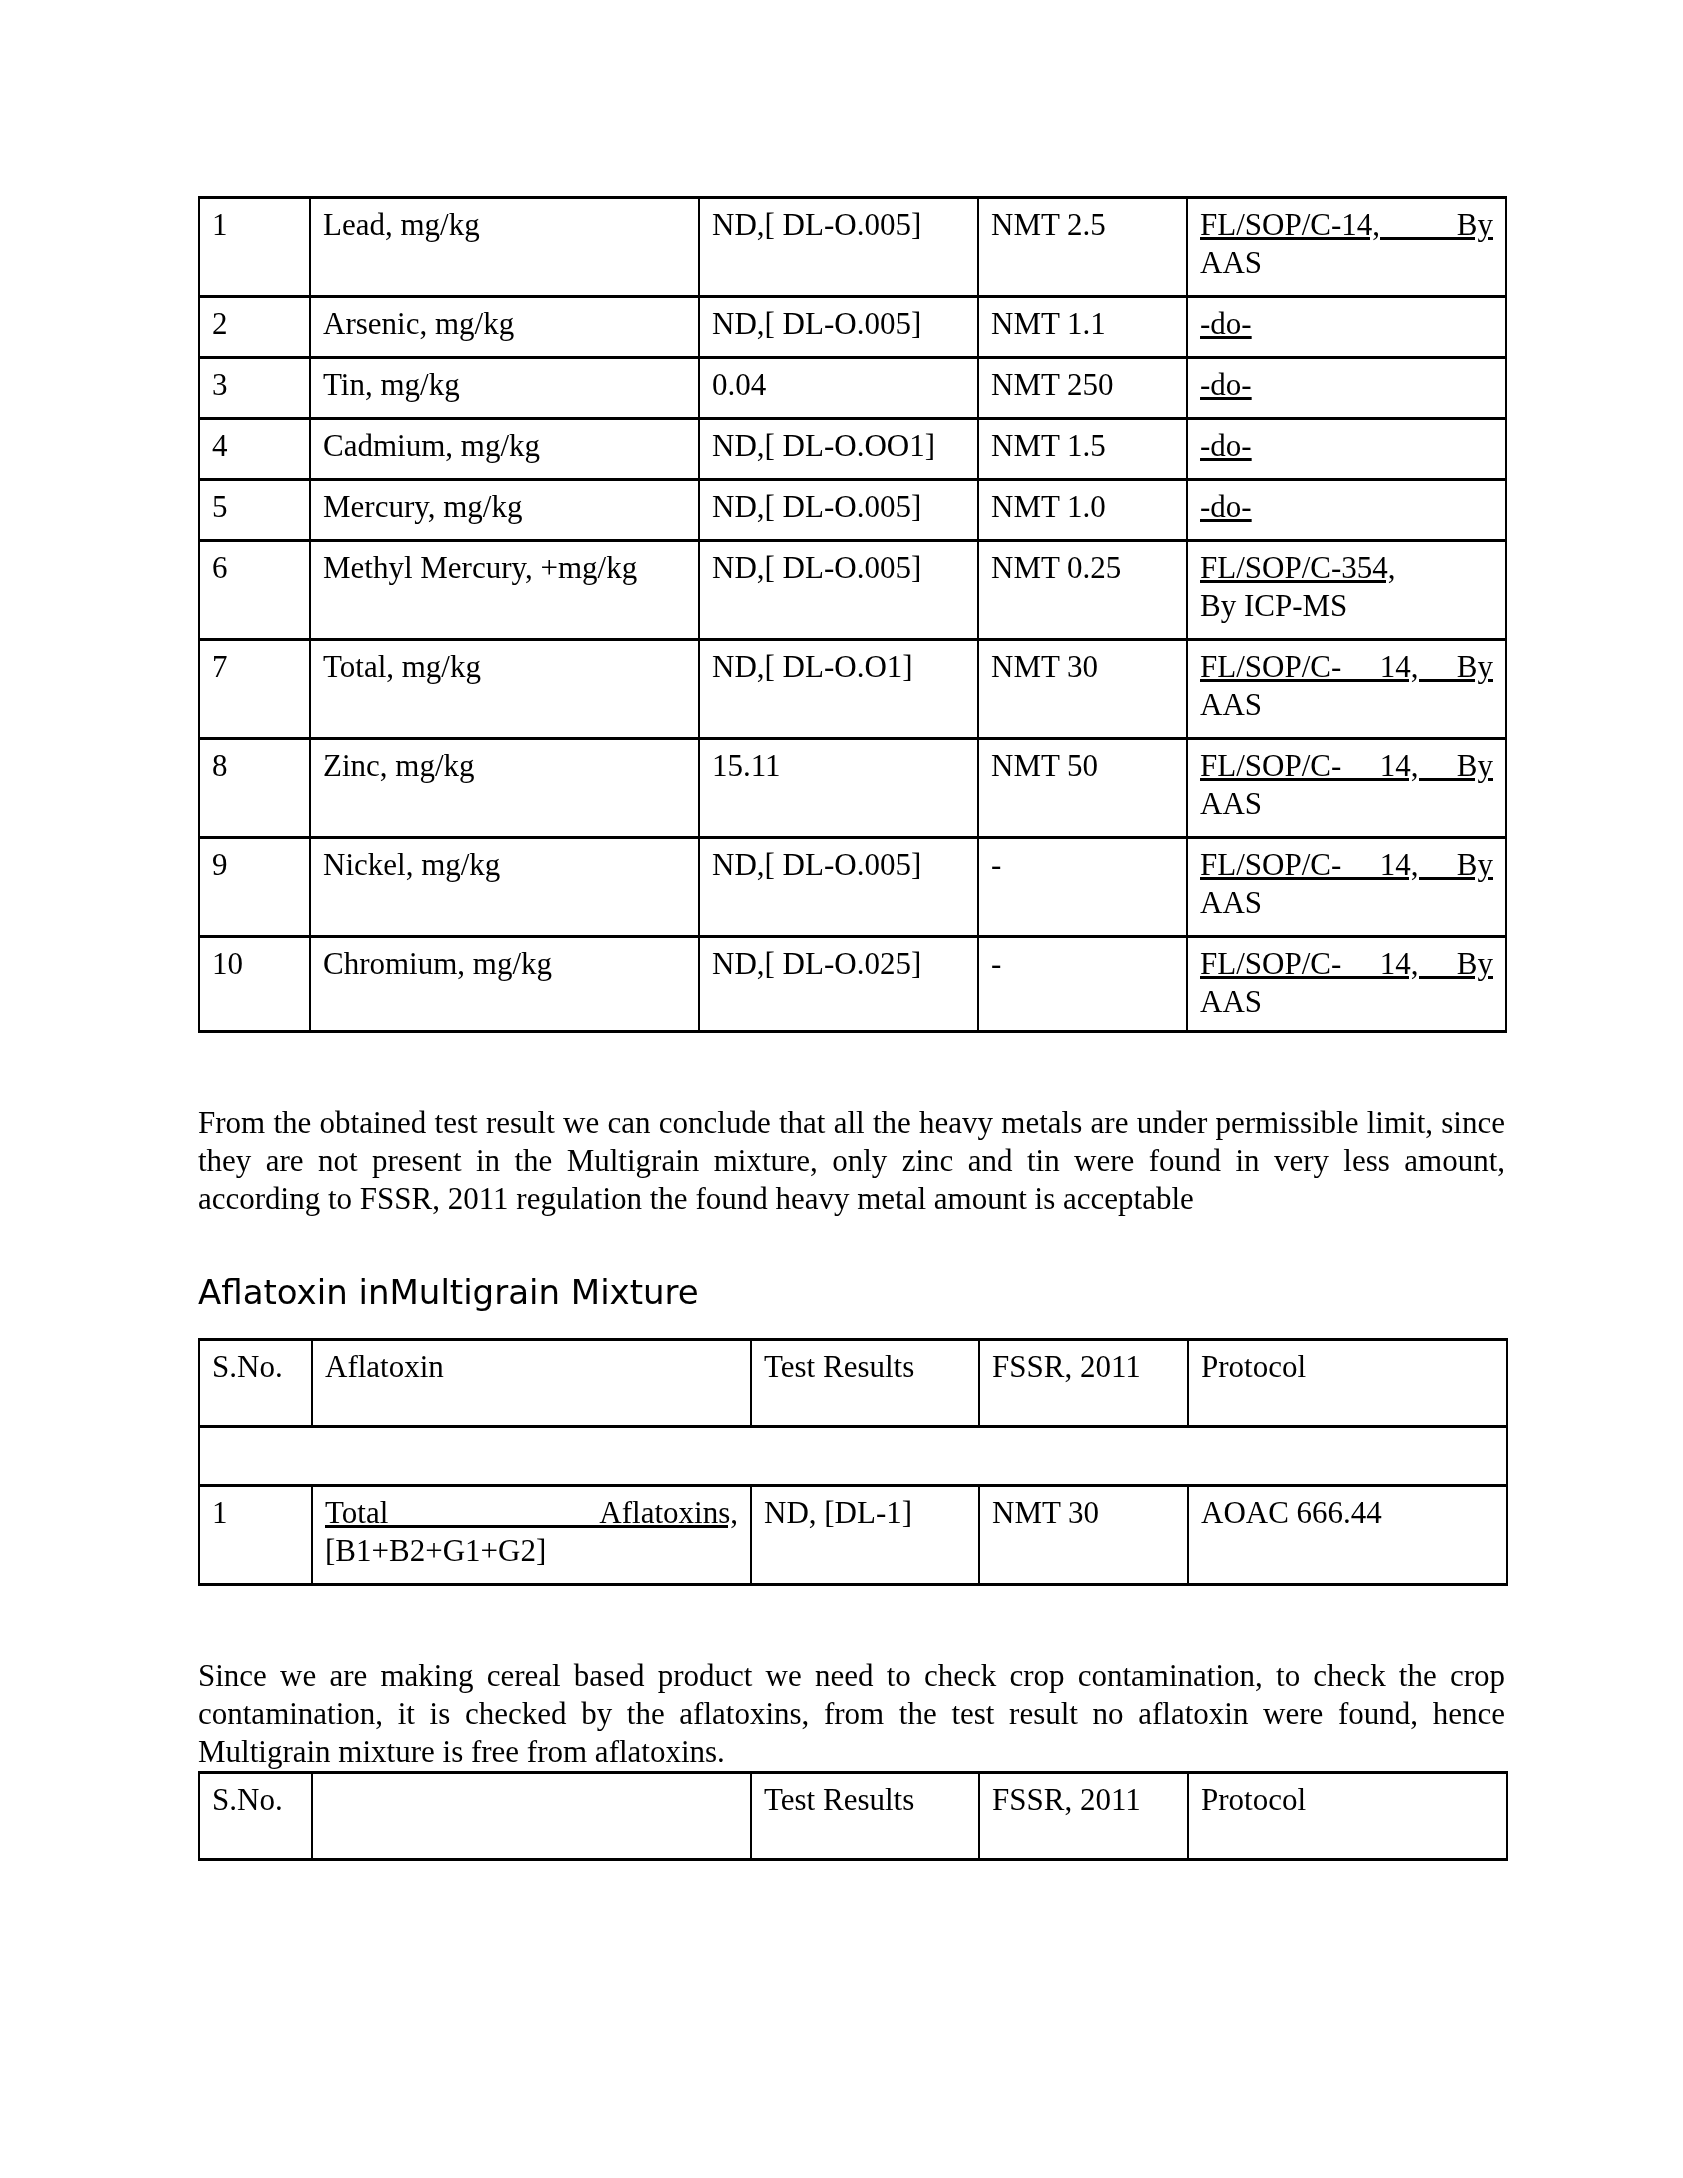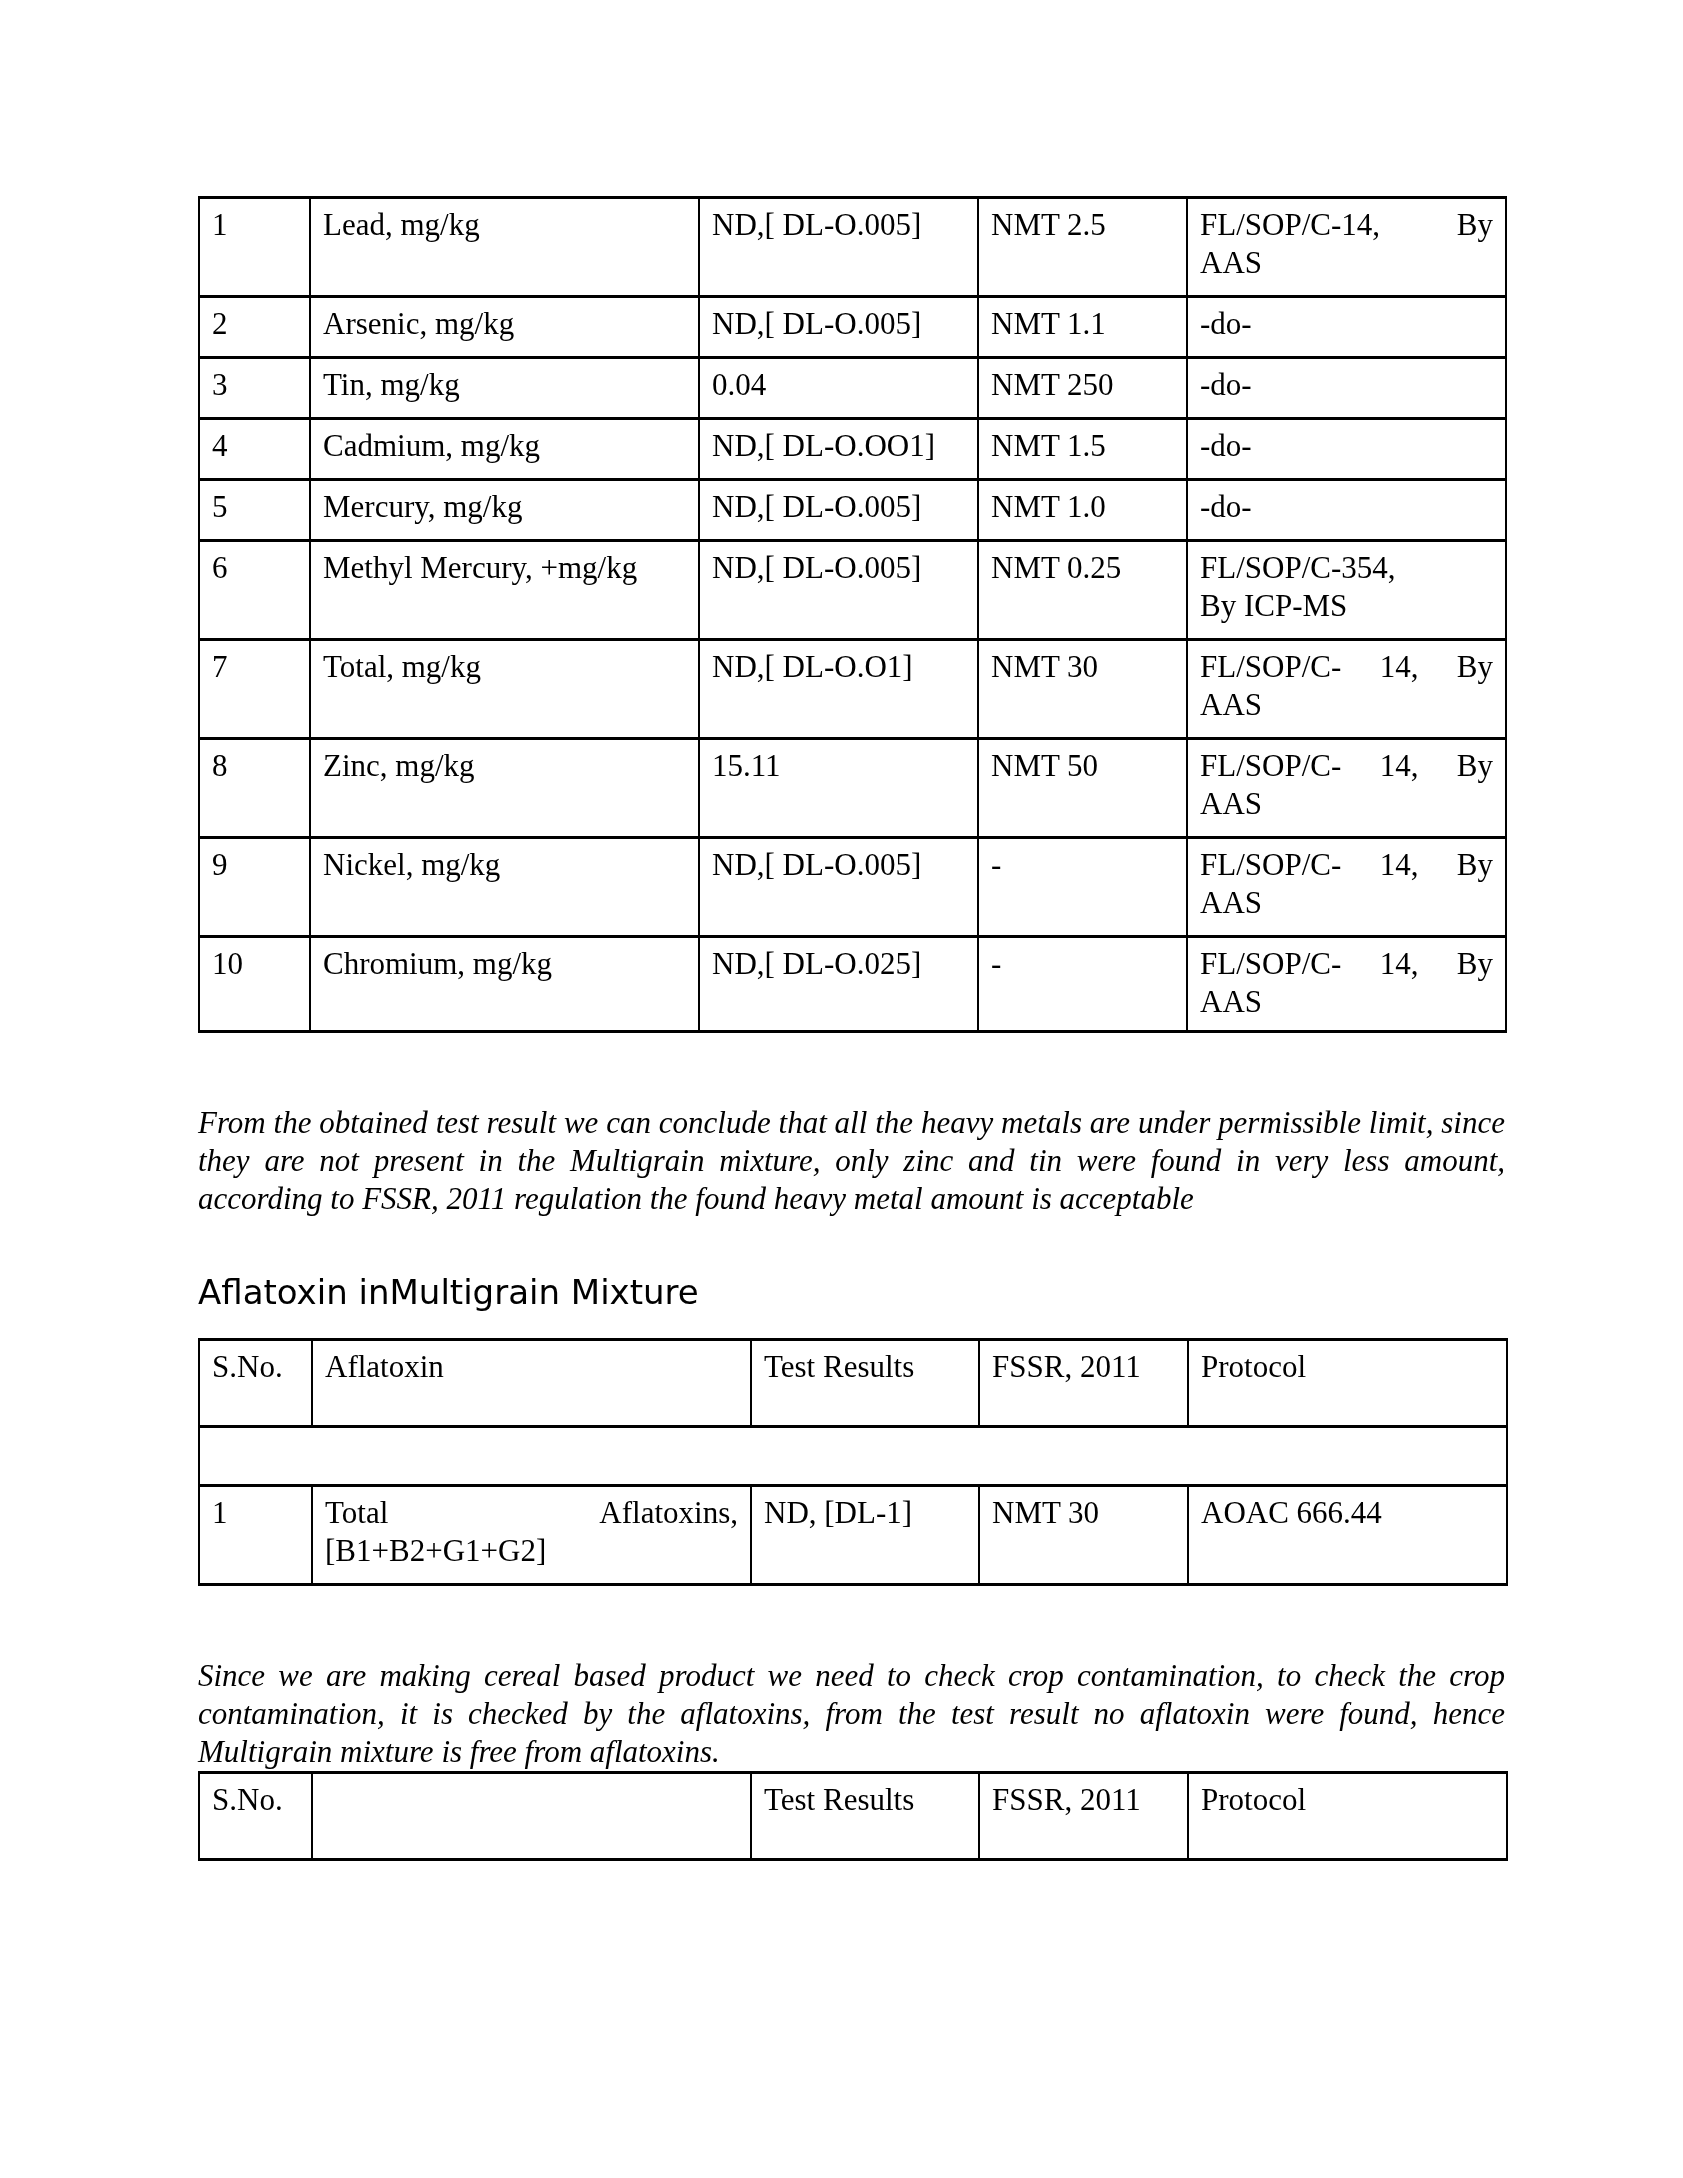--- a/index.html
+++ b/index.html
@@ -26,26 +26,25 @@
     vertical-align:top;
     padding:7px 12px;
     overflow:hidden;
   }
   tr.rh-100 { height:99px; }
   tr.rh-96  { height:95px; }
   tr.rh-62  { height:61px; }
   tr.rh-88  { height:87px; }
   tr.rh-60  { height:59px; }
   .ln { display:block; }
-  .just-last { display:block; text-align:justify; text-align-last:justify; }
+  .just-last { display:block; text-align:justify; text-align-last:justify;text-decoration:underline; }
   .para {
     width:1307px;
     margin:71px 0 0 0;
     text-align:justify;
-    font-style:italic;
   }
   .heading {
     font-family:"DejaVu Sans", sans-serif;
     font-weight:400;
     font-size:34px;
     line-height:44px;
     margin:52px 0 24px 0;
   }
 </style>
 </head>

